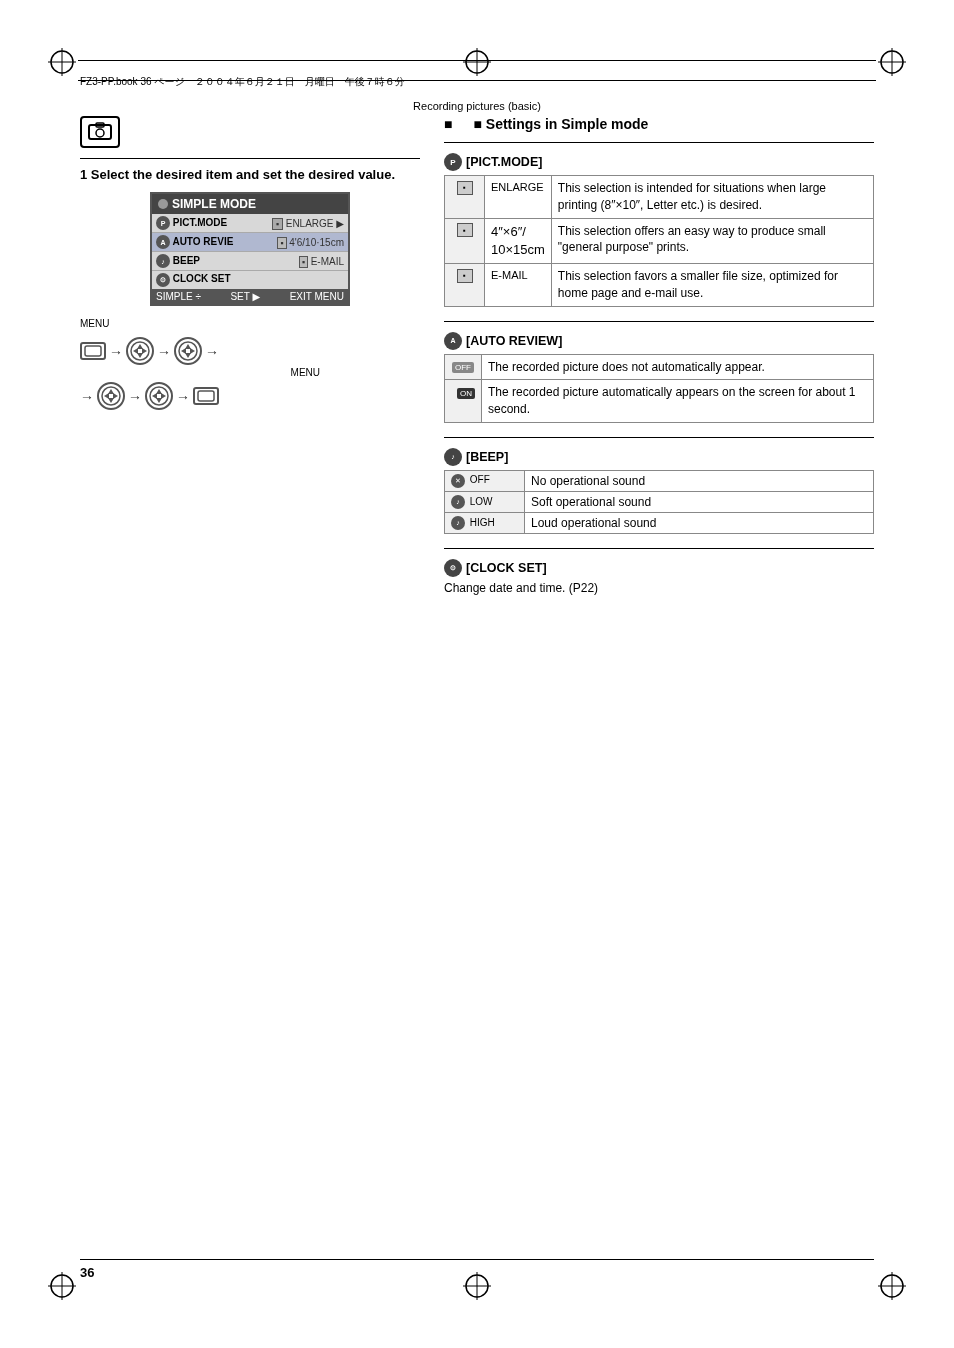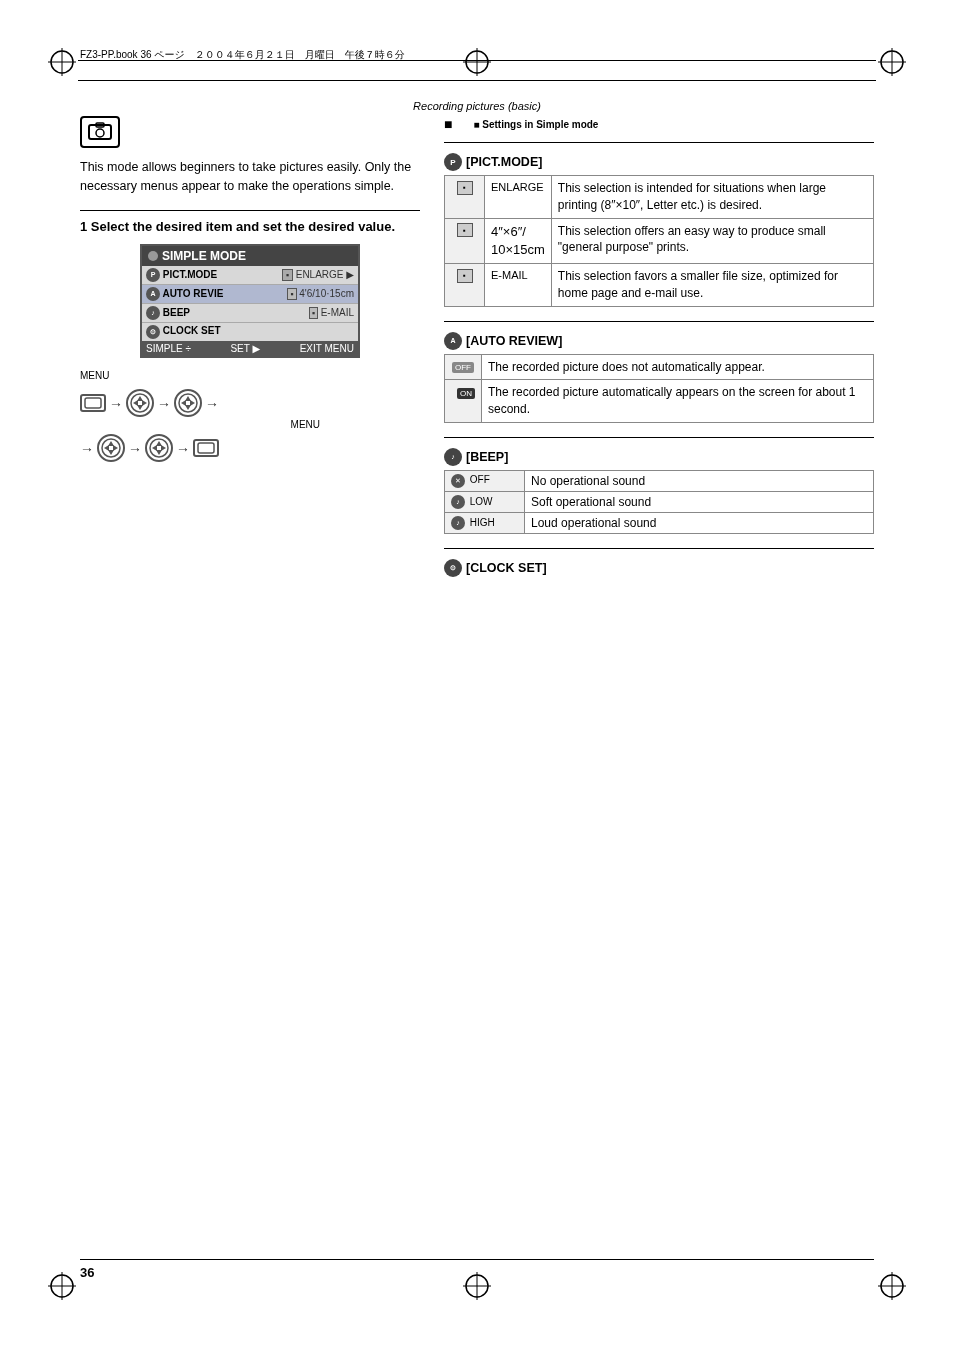--- a/index.html
+++ b/index.html
@@ -89,21 +89,21 @@
       font-family: Arial, sans-serif;
       margin-bottom: 10px;
       border-top: 1px solid #000;
       padding-top: 8px;
     }
 
     
     .camera-menu {
       border: 2px solid #555;
       background: #e8e8e8;
-      width: 220px;
+      width: 200px;
       margin: 0 auto 12px auto;
       font-family: Arial, sans-serif;
       font-size: 11px;
     }
     .camera-menu-title {
       background: #444;
       color: #fff;
       text-align: center;
       padding: 3px 6px;
       font-size: 12px;
@@ -327,21 +327,21 @@
     .nav-row-2 {
       display: flex;
       align-items: center;
       gap: 3px;
       margin-top: 4px;
     }
 
     
     .file-info {
       position: absolute;
-      top: 48px;
+      top: 75px;
       left: 80px;
       right: 80px;
       font-size: 10px;
       font-family: Arial, sans-serif;
       display: flex;
       gap: 8px;
       align-items: center;
     }
     .file-info-border {
       position: absolute;
@@ -407,40 +407,37 @@
 </div>
 
 <div class="file-info-border"></div>
 <div class="file-info">
   <span>FZ3-PP.book  36 ページ　２００４年６月２１日　月曜日　午後７時６分</span>
 </div>
 <div class="file-info-border-bottom"></div>
 
 <div class="page-content">
 
-  <div style="text-align:center; font-style:italic; font-size:11px; font-family:Arial,sans-serif; margin-bottom:4px;">
+  <div style="text-align:center; font-size:11px; font-family:Arial,sans-serif; margin-bottom:4px;">
     <span>Recording pictures (basic)</span>
   </div>
 
 
   <div class="two-col">
 
     <div class="col-left">
 
       <div class="mode-icon">
         <svg width="24" height="20" viewBox="0 0 24 20">
           <rect x="1" y="3" width="22" height="14" rx="2" fill="none" stroke="#000" stroke-width="2"></rect>
           <rect x="8" y="1" width="8" height="4" rx="1" fill="none" stroke="#000" stroke-width="1.5"></rect>
           <circle cx="12" cy="11" r="4" fill="none" stroke="#000" stroke-width="1.5"></circle>
         </svg>
       </div>
 
-      <div class="intro-text">
-        <span>This mode allows beginners to take pictures easily. Only the necessary menus appear to make the operations simple.</span>
-      </div>
 
       <div class="step-heading">
         <span>1 Select the desired item and set the desired value.</span>
       </div>
 
       <div class="camera-menu">
         <div class="camera-menu-title">
           <span style="width:10px;height:10px;background:#999;border-radius:50%;display:inline-block;"></span>
           <span>SIMPLE MODE</span>
         </div>
@@ -556,21 +553,21 @@
             </svg>
         </div>
       </div>
 
     </div>
 
     <div class="col-right">
 
       <div class="settings-heading">
         <span style="font-size:14px;">■</span>
-        <span style="font-size:10px;padding-left:16px;">■ Settings in Simple mode</span>
+        <span style="font-size:14px;padding-left:16px;">■ Settings in Simple mode</span>
       </div>
 
       <hr class="settings-separator">
       <div class="section-subhead">
         <span class="pict-mode-icon">P</span>
         <strong>[PICT.MODE]</strong>
       </div>
       <table class="settings-table">
         <tbody>
             <tr>
@@ -648,20 +645,23 @@
           <td>Loud operational sound</td>
         </tr>
       </tbody>
         </table>
 
       <hr class="settings-separator">
       <div class="section-subhead">
         <span class="clock-icon">⊙</span>
         <strong>[CLOCK SET]</strong>
       </div>
+      <div class="clock-section">
+        <span>Change date and time. (P22)</span>
+      </div>
 
     </div>
 
   </div>
 </div>
 
 <div class="bottom-bar"></div>
 
 <div class="page-number">
   <span>36</span>

